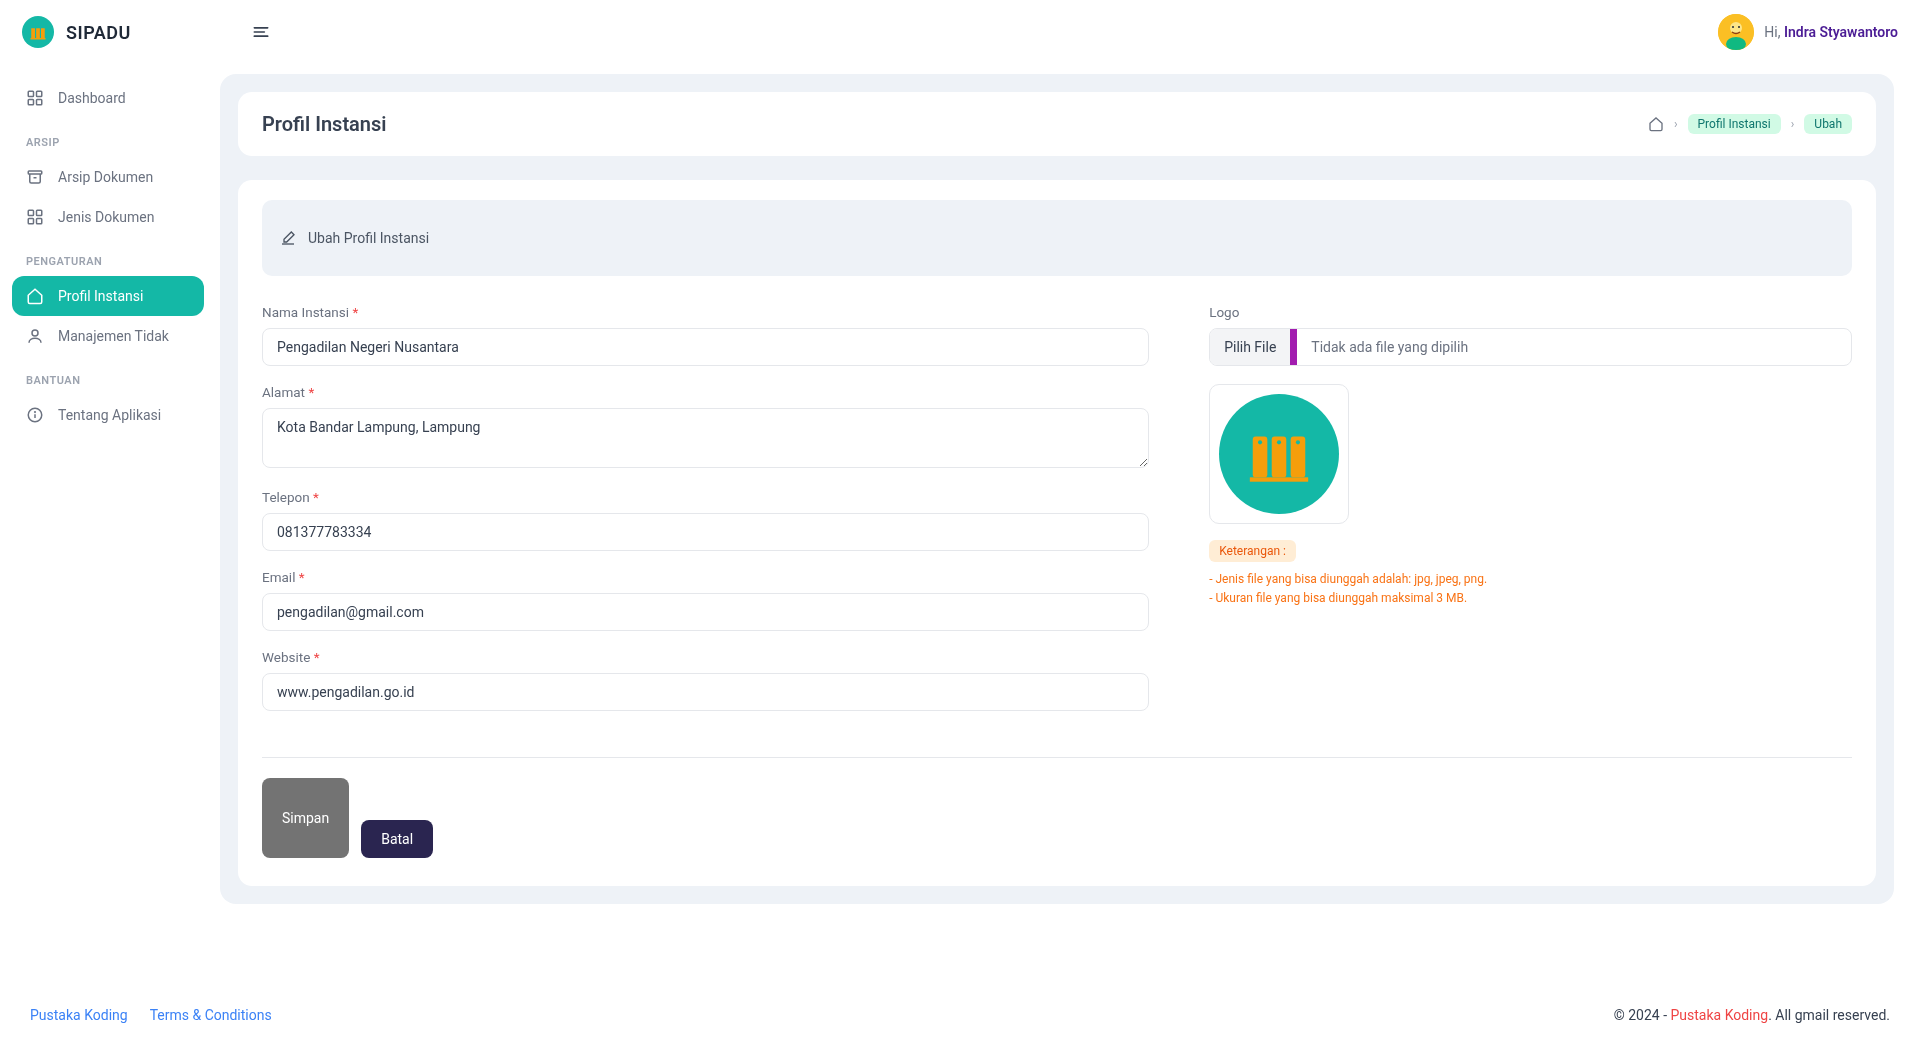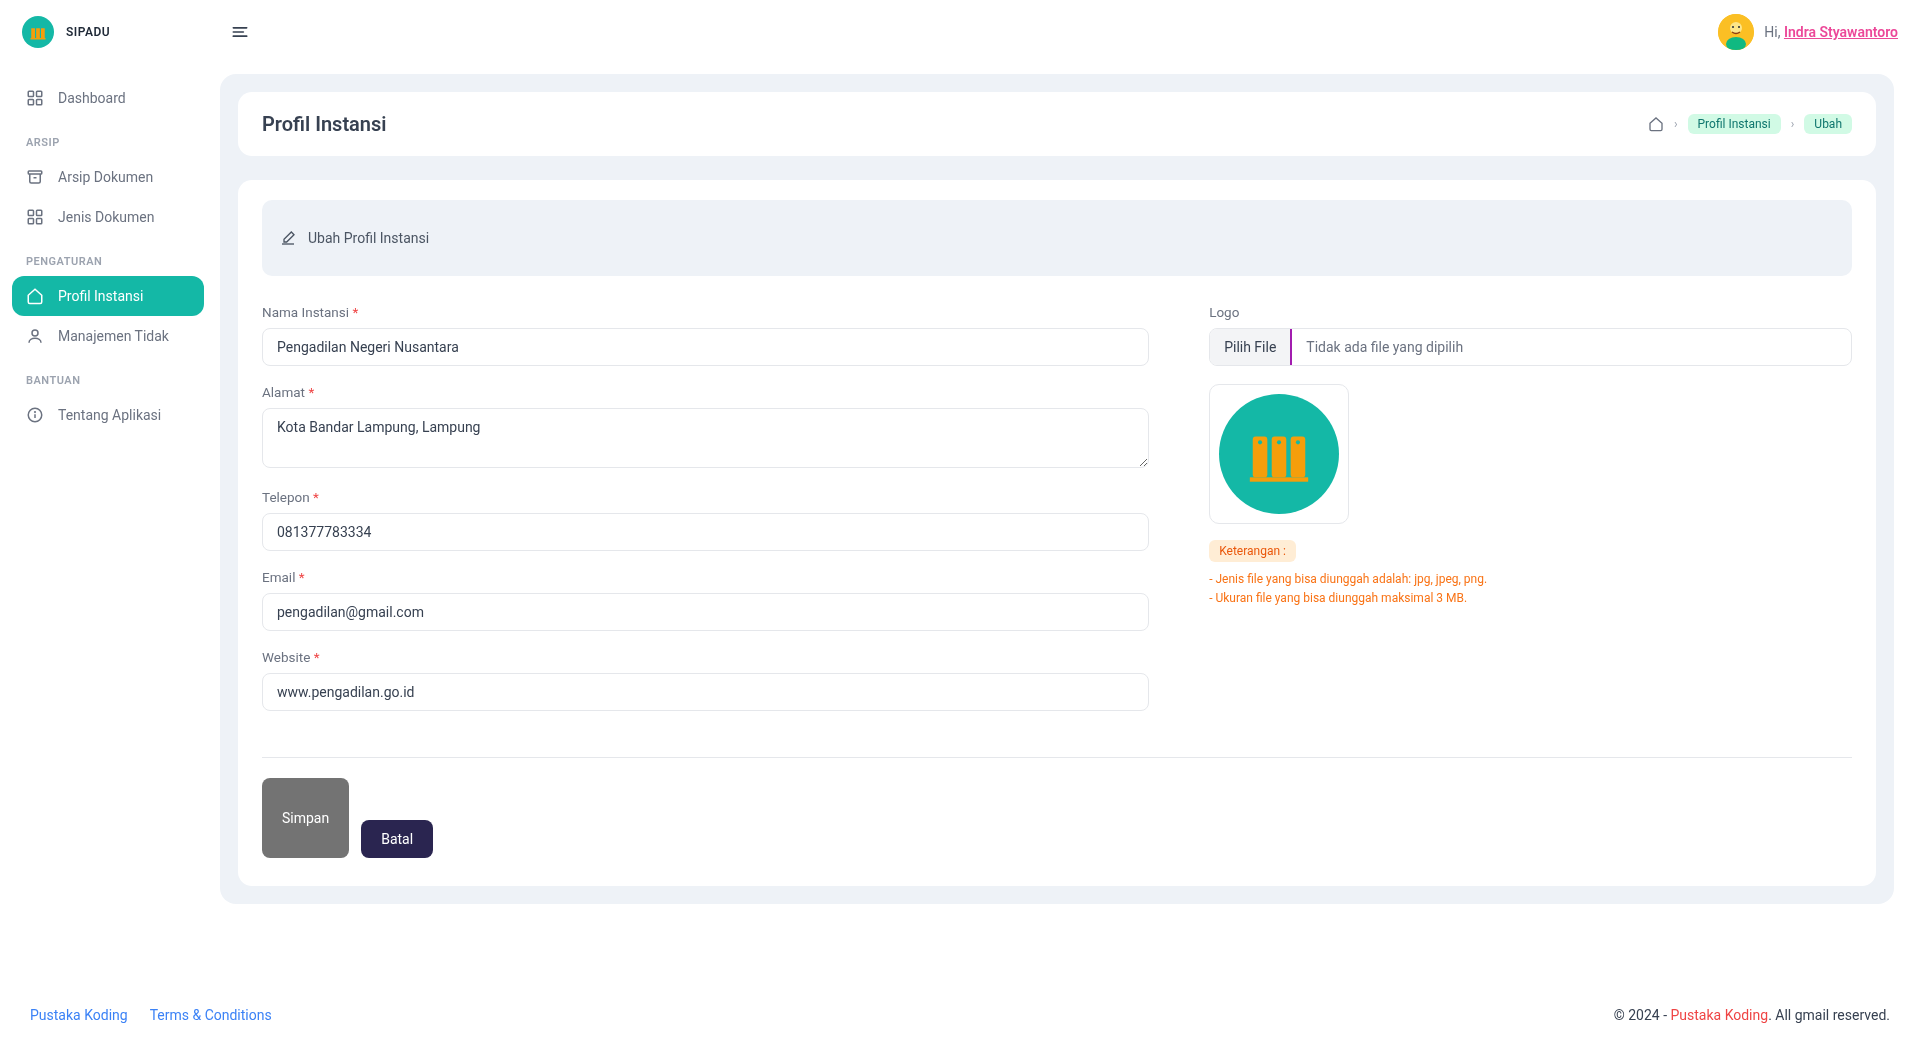--- a/index.html
+++ b/index.html
@@ -4,26 +4,26 @@
 <style>
 * { margin: 0; padding: 0; box-sizing: border-box; }
 body { font-family: -apple-system, BlinkMacSystemFont, 'Segoe UI', Roboto, sans-serif; background: #fff; color: #4b5563; font-size: 14px; }
 
 .app { display: flex; min-height: 100vh; flex-direction: column; }
 
 .topbar { display: flex; align-items: center; justify-content: space-between; padding: 14px 22px; background: #fff; }
 .topbar-left { display: flex; align-items: center; gap: 120px; }
 .brand { display: flex; align-items: center; gap: 12px; }
 .brand-icon { width: 32px; height: 32px; background: #14b8a6; border-radius: 50%; display: flex; align-items: center; justify-content: center; }
-.brand-name { font-size: 12px; font-weight: 600; color: #1f2937; letter-spacing: 0.5px; }
+.brand-name { font-size: 18px; font-weight: 600; color: #1f2937; letter-spacing: 0.5px; }
 .menu-toggle { cursor: pointer; color: #374151; }
 .topbar-right { display: flex; align-items: center; gap: 10px; cursor: pointer; }
 .avatar { width: 36px; height: 36px; border-radius: 50%; background: #fbbf24; display: flex; align-items: center; justify-content: center; overflow: hidden; }
 .greet { color: #6b7280; font-size: 14px; }
-.greet-name { font-weight: 600; color: #ec4899; text-decoration: underline; }
+.greet-name { font-weight: 600; color: #4c1d95; }
 
 .body { display: flex; flex: 1; }
 .sidebar { width: 216px; padding: 14px 12px 20px 12px; }
 .nav-item { display: flex; align-items: center; gap: 14px; padding: 11px 14px; border-radius: 12px; color: #6b7280; cursor: pointer; font-size: 14px; }
 .nav-item.active { background: #14b8a6; color: #fff; }
 .nav-section { font-size: 11px; font-weight: 600; letter-spacing: 0.5px; color: #9ca3af; padding: 18px 14px 8px 14px; text-transform: uppercase; }
 .nav-icon { width: 18px; height: 18px; display: inline-flex; align-items: center; justify-content: center; flex-shrink: 0; }
 
 .content { flex: 1; padding: 10px 26px 20px 4px; }
 .page-header { background: #fff; border-radius: 14px; padding: 20px 24px; display: flex; align-items: center; justify-content: space-between; margin-bottom: 24px; }
@@ -37,21 +37,21 @@
 .panel-head { background: #eef2f7; border-radius: 10px; padding: 30px 18px; display: flex; align-items: center; gap: 12px; color: #4b5563; margin-bottom: 28px; }
 .form-row { display: flex; gap: 60px; }
 .col-left { flex: 1.38; }
 .col-right { flex: 1; }
 .form-group { margin-bottom: 18px; }
 .form-label { display: block; font-size: 13.5px; color: #6b7280; margin-bottom: 8px; }
 .req { color: #ef4444; }
 .form-control { width: 100%; border: 1px solid #e5e7eb; border-radius: 8px; padding: 10px 14px; font-size: 14px; color: #374151; background: #fff; font-family: inherit; }
 textarea.form-control { min-height: 60px; resize: vertical; }
 .file-wrap { display: flex; border: 1px solid #e5e7eb; border-radius: 8px; overflow: hidden; }
-.file-btn { background: #f3f4f6; border-right: 2px solid #a21caf; padding: 10px 14px; font-size: 14px; color: #374151; cursor: pointer; }
+.file-btn { background: #f3f4f6; border-right: 7px solid #a21caf; padding: 10px 14px; font-size: 14px; color: #374151; cursor: pointer; }
 .file-text { padding: 10px 14px; color: #6b7280; font-size: 14px; }
 .logo-preview { margin-top: 18px; border: 1px solid #e5e7eb; border-radius: 10px; width: 140px; height: 140px; display: flex; align-items: center; justify-content: center; background: #fff; }
 .logo-circle { width: 120px; height: 120px; border-radius: 50%; background: #14b8a6; display: flex; align-items: center; justify-content: center; }
 .keterangan-badge { display: inline-block; background: #ffedd5; color: #ea580c; font-size: 12px; padding: 4px 10px; border-radius: 6px; margin-top: 16px; }
 .hint { color: #f97316; font-size: 12px; margin-top: 8px; line-height: 1.6; }
 .divider { border-top: 1px solid #e5e7eb; margin: 28px 0 20px 0; }
 .btns { display: flex; gap: 12px; }
 .btn { border: none; border-radius: 8px; padding: 11px 20px; font-size: 14px; cursor: pointer; font-family: inherit; }
 .btn-primary { background: #737373; color: #fff; text-align: center; }
 .btn-dark { background: #2a2550; color: #fff; margin-top: 42px; }

